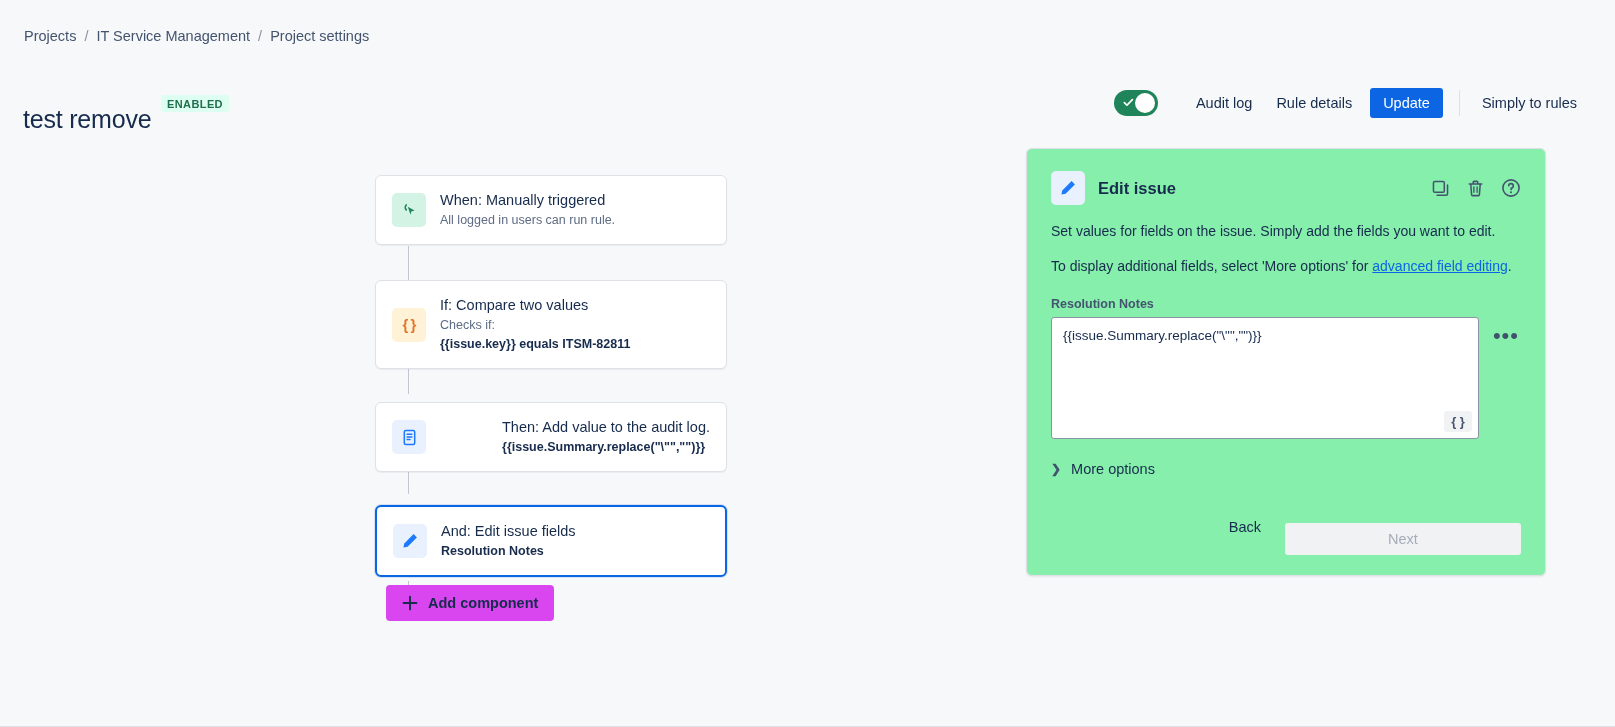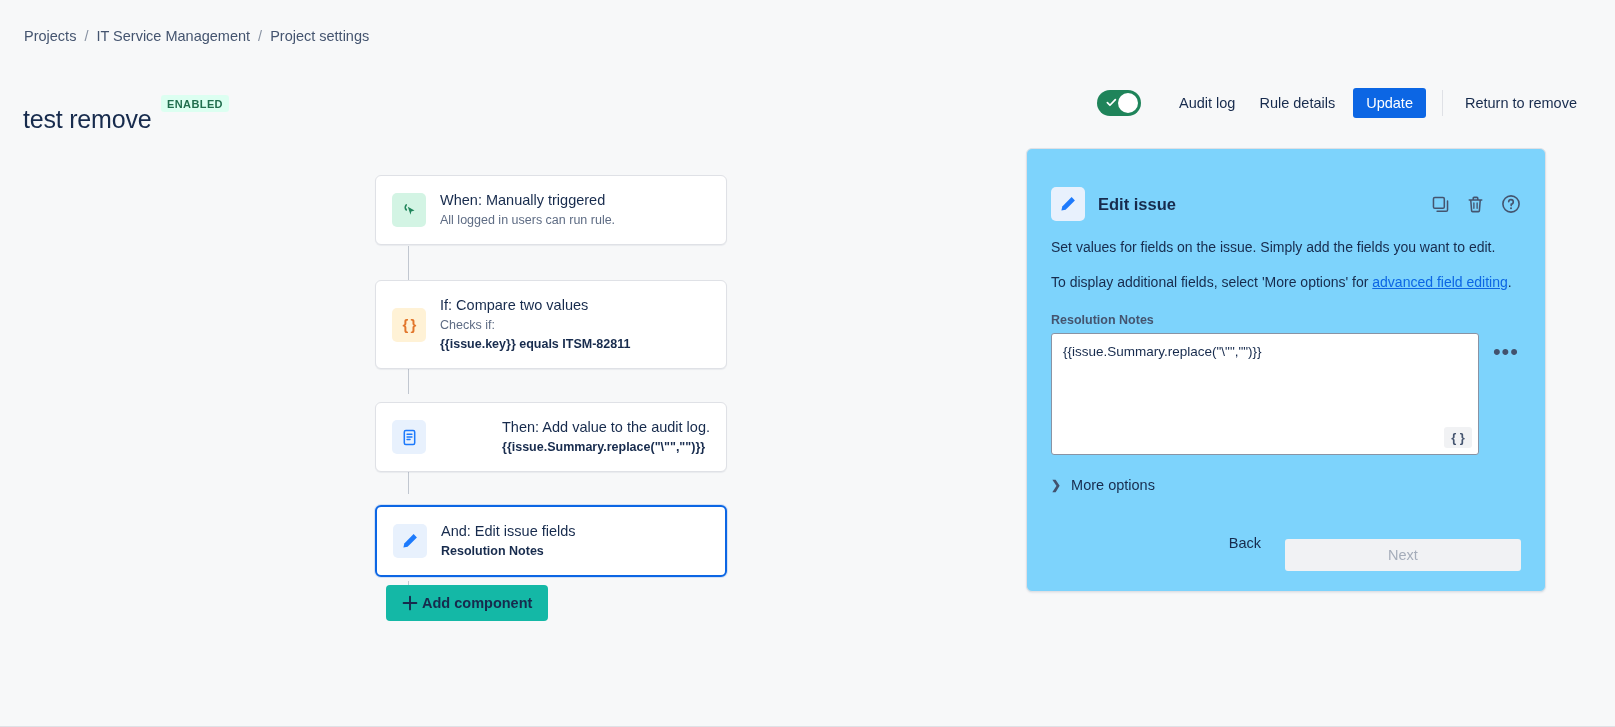--- a/index.html
+++ b/index.html
@@ -86,31 +86,31 @@
   .ic-green { background: #d3f4e4; }
   .ic-orange { background: #fff2d6; }
   .ic-blue { background: #e8f1fd; }
   .card-body { min-width: 0; }
   .card-title { font-size: 14.5px; color: #172b4d; line-height: 1.3; }
   .card-sub { font-size: 12.5px; color: #5e6c84; line-height: 1.45; margin-top: 1px; }
   .card-sub.bold { font-weight: 700; color: #172b4d; }
 
   .add-component {
     position: absolute; left: 386px; top: 585px;
-    display: inline-flex; align-items: center; gap: 4px;
-    background: #14b8a6; border: none; border-radius: 4px;
+    display: inline-flex; align-items: center; gap: 10px;
+    background: #d946ef; border: none; border-radius: 4px;
     padding: 10px 16px; font-size: 14.5px; font-weight: 700;
     color: #172b4d; cursor: pointer; font-family: inherit;
   }
 
   
   .panel {
     position: absolute; left: 1026px; top: 148px; width: 520px;
-    background: #7dd3fc; border: 1px solid #dfe1e6; border-radius: 6px;
-    padding: 38px 24px 20px;
+    background: #86efac; border: 1px solid #dfe1e6; border-radius: 6px;
+    padding: 22px 24px 20px;
     box-shadow: 0 1px 2px rgba(9,30,66,.08);
   }
   .panel-head { display: flex; align-items: center; gap: 13px; }
   .panel-head .title { font-size: 16.5px; font-weight: 700; color: #172b4d; }
   .panel-head-icons { margin-left: auto; display: flex; align-items: center; gap: 16px; }
   .panel-head-icons .pi { cursor: pointer; color: #44546f; display: flex; }
 
   .panel-desc {
     font-size: 14px; color: #172b4d; line-height: 1.5; margin-top: 16px;
   }
@@ -197,21 +197,21 @@
     <div class="toggle">
       <svg class="check" viewBox="0 0 12 12">
         <path d="M1.5 6.2 L4.3 9 L10.2 2.8" stroke="#ffffff" stroke-width="1.9" fill="none" stroke-linecap="round" stroke-linejoin="round"></path>
       </svg>
       <span class="knob"></span>
     </div>
     <button class="hdr-btn">Audit log</button>
     <button class="hdr-btn">Rule details</button>
     <button class="hdr-btn primary">Update</button>
     <span class="hdr-divider"></span>
-    <button class="hdr-btn">Return to remove</button>
+    <button class="hdr-btn">Simply to rules</button>
   </div>
 
   <div class="chain">
 
     <div class="chain-connector" style="top:71px;height:35px;"></div>
     <div class="chain-connector" style="top:186px;height:33px;"></div>
     <div class="chain-connector" style="top:286px;height:33px;"></div>
     <div class="chain-connector" style="top:406px;height:35px;"></div>
 
     <div class="card" style="margin-bottom:35px;">

